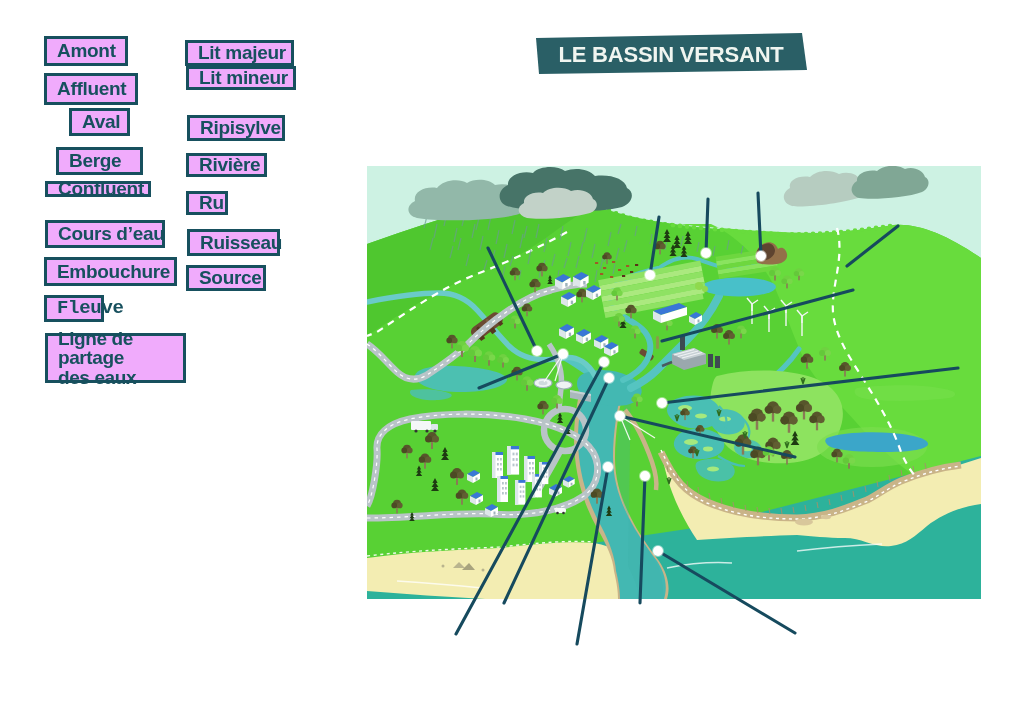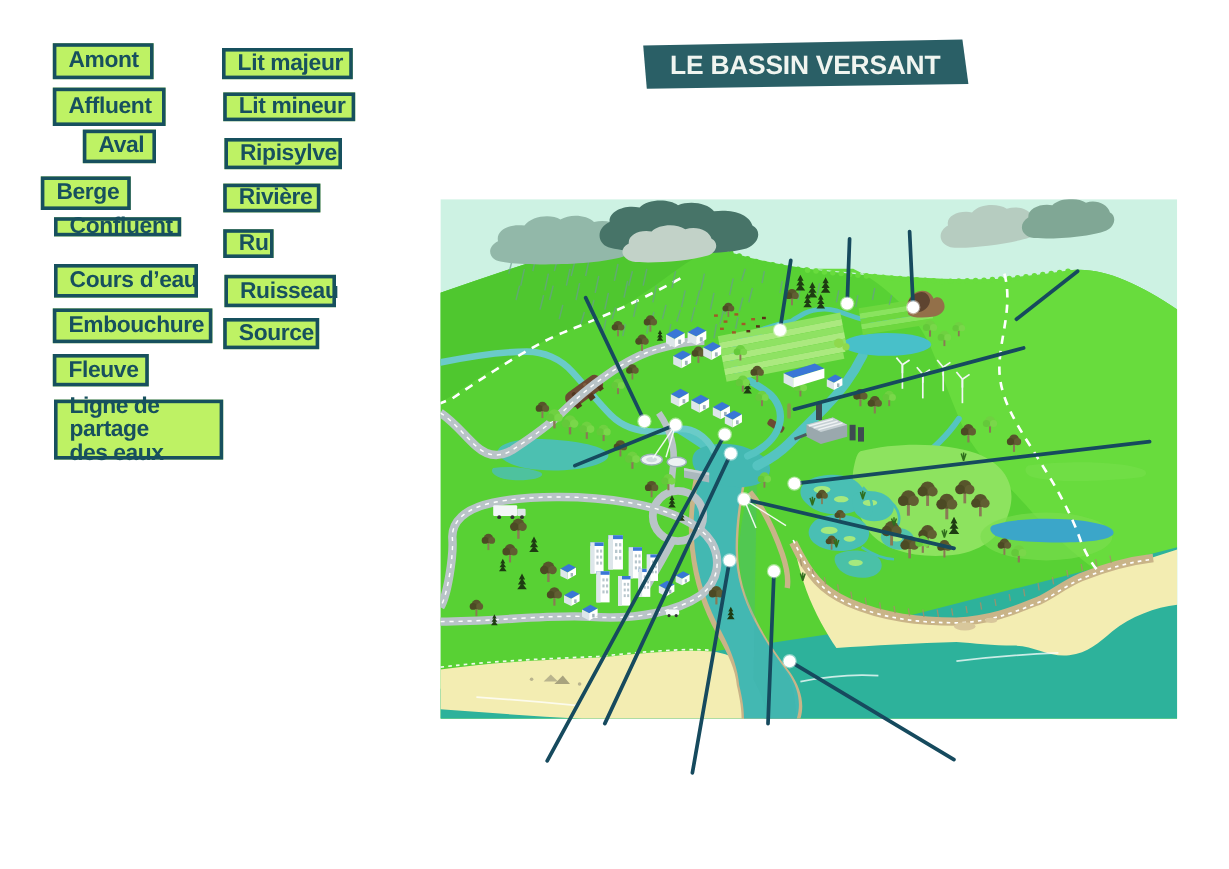--- a/index.html
+++ b/index.html
@@ -1,18 +1,18 @@
 <!DOCTYPE html>
 <html><head>
 <meta charset="utf-8">
 <style>
 html,body{margin:0;padding:0;}
 body{width:1024px;height:724px;background:#ffffff;position:relative;overflow:hidden;
  font-family:"Liberation Sans", sans-serif;}
-.lb{position:absolute;box-sizing:border-box;border:3px solid #17505e;background:#bef264;
+.lb{position:absolute;box-sizing:border-box;border:3px solid #17505e;background:#f0abfc;
  color:#17505e;font-weight:bold;font-size:19px;letter-spacing:-0.3px;line-height:1.02;display:flex;align-items:center;
  padding-left:10px;padding-right:4px;white-space:nowrap;}
 #main{position:absolute;left:0;top:0;}
 </style>
 </head>
 <body>
 <svg id="main" width="1024" height="724" viewBox="0 0 1024 724">
 <defs>
 <g id="tg">
         <rect x="-1" y="-4" width="2" height="7" fill="#8a7a55"></rect>
@@ -540,25 +540,25 @@
       <circle cx="645" cy="476" r="5"></circle>
       <circle cx="658" cy="551" r="5"></circle>
 </g>
 
 <polygon points="536,38 802,33 807,70 539,74" fill="#2a5f66"></polygon>
 <text x="671" y="61.5" text-anchor="middle" font-family="Liberation Sans, sans-serif" font-size="22" font-weight="bold" fill="#f0f5f0" letter-spacing="-0.2">LE BASSIN VERSANT</text>
 </svg>
 <div class="lb" style="left:44px;top:36px;width:84px;height:30px;">Amont</div>
 <div class="lb" style="left:44px;top:73px;width:94px;height:32px;">Affluent</div>
 <div class="lb" style="left:45px;top:108px;width:61px;height:28px;margin-left:24px;">Aval</div>
-<div class="lb" style="left:34px;top:147px;width:75px;height:28px;">Berge</div>
+<div class="lb" style="left:56px;top:147px;width:87px;height:28px;">Berge</div>
 <div class="lb" style="left:45px;top:181px;width:106px;height:16px;">Confluent</div>
 <div class="lb" style="left:45px;top:220px;width:120px;height:28px;">Cours d’eau</div>
 <div class="lb" style="left:44px;top:257px;width:133px;height:29px;">Embouchure</div>
-<div class="lb" style="left:44px;top:295px;width:80px;height:27px;">Fleuve</div>
+<div class="lb" style="left:44px;top:295px;width:60px;height:27px;font-family:Liberation Mono, monospace;">Fleuve</div>
 <div class="lb" style="left:45px;top:333px;width:141px;height:50px;white-space:normal;padding-right:2px;letter-spacing:-0.4px;">Ligne de partage des&nbsp;eaux</div>
 <div class="lb" style="left:185px;top:40px;width:109px;height:26px;">Lit majeur</div>
-<div class="lb" style="left:186px;top:77px;width:110px;height:24px;">Lit mineur</div>
+<div class="lb" style="left:186px;top:66px;width:110px;height:24px;">Lit mineur</div>
 <div class="lb" style="left:187px;top:115px;width:98px;height:26px;text-align:center;">Ripisylve</div>
 <div class="lb" style="left:186px;top:153px;width:81px;height:24px;">Rivière</div>
 <div class="lb" style="left:186px;top:191px;width:42px;height:24px;">Ru</div>
 <div class="lb" style="left:187px;top:229px;width:93px;height:27px;">Ruisseau</div>
 <div class="lb" style="left:186px;top:265px;width:80px;height:26px;text-align:center;">Source</div>
 
 </body></html>

